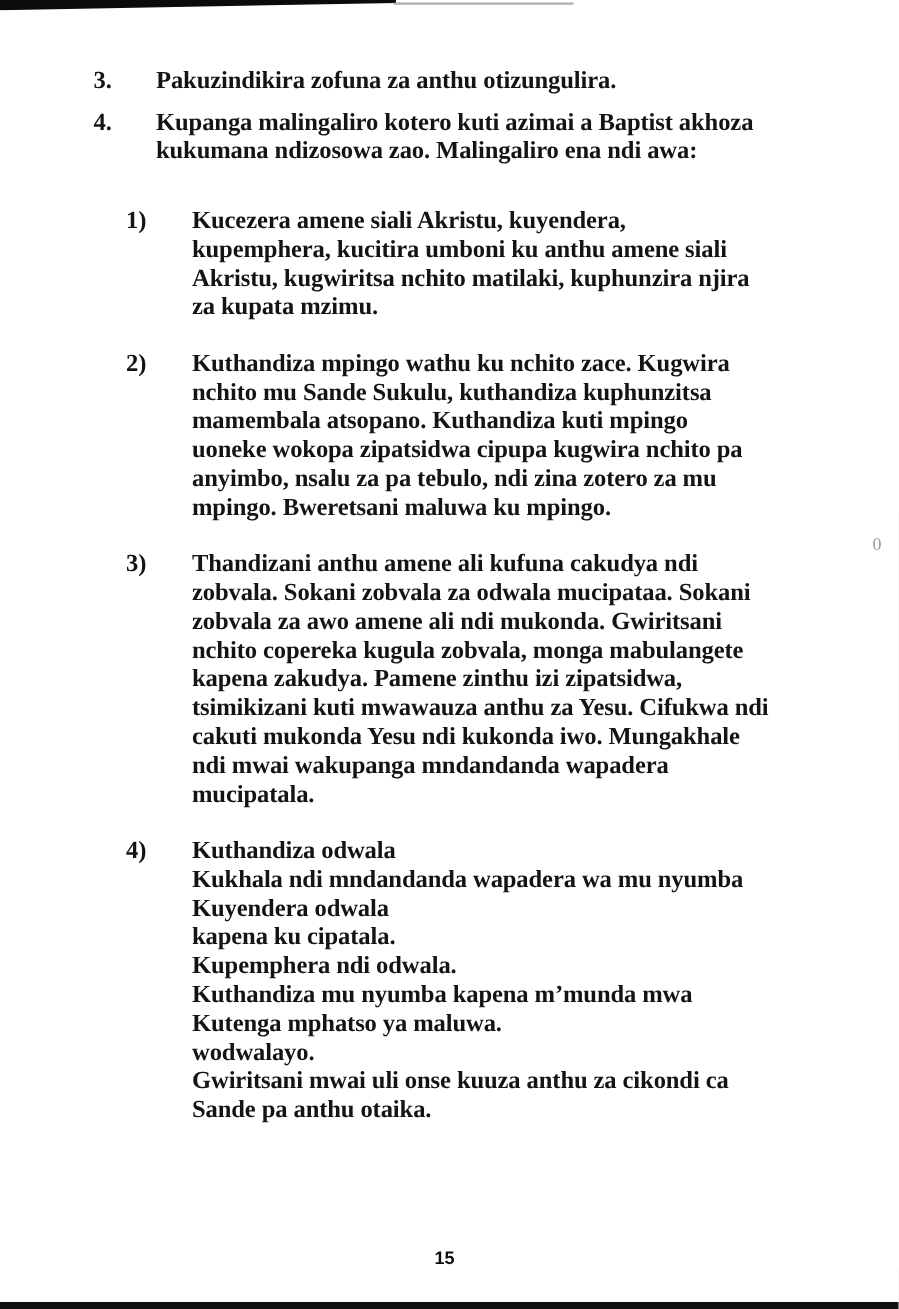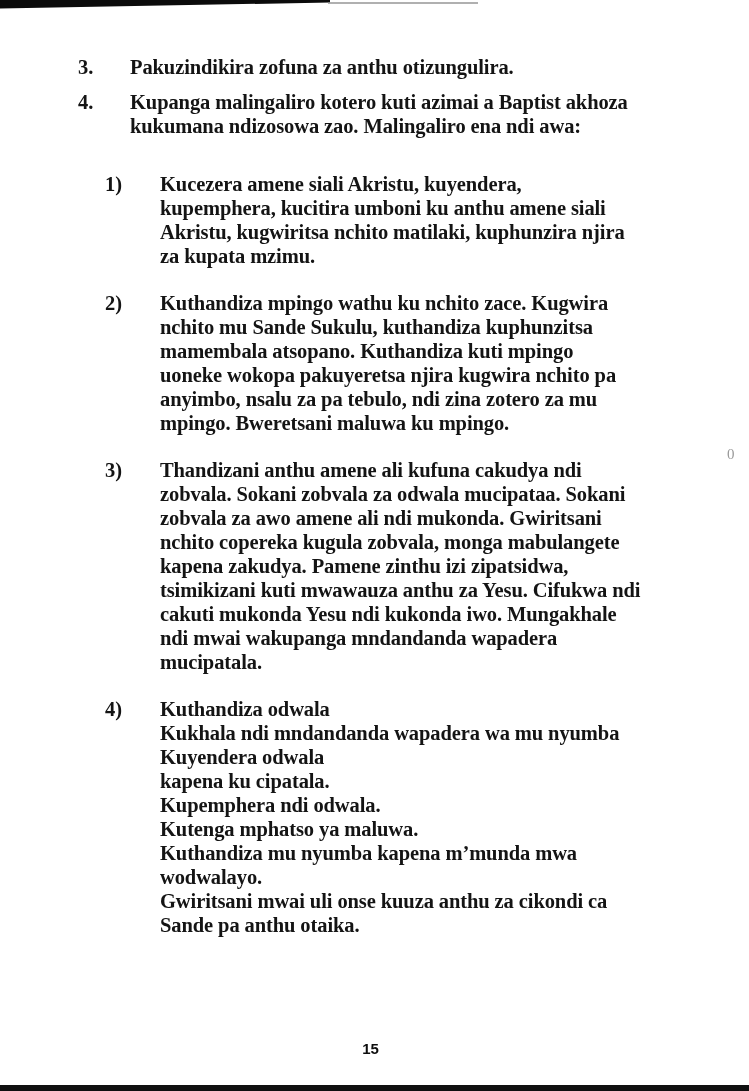--- a/index.html
+++ b/index.html
@@ -103,21 +103,21 @@
             <div class="line">Akristu, kugwiritsa nchito matilaki, kuphunzira njira</div>
             <div class="line">za kupata mzimu.</div>
           </div>
         </div>
         <div class="item item-sub">
           <span class="marker">2)</span>
           <div class="item-body">
             <div class="line">Kuthandiza mpingo wathu ku nchito zace. Kugwira</div>
             <div class="line">nchito mu Sande Sukulu, kuthandiza kuphunzitsa</div>
             <div class="line">mamembala atsopano. Kuthandiza kuti mpingo</div>
-            <div class="line">uoneke wokopa pakuyeretsa njira kugwira nchito pa</div>
+            <div class="line">uoneke wokopa zipatsidwa cipupa kugwira nchito pa</div>
             <div class="line">anyimbo, nsalu za pa tebulo, ndi zina zotero za mu</div>
             <div class="line">mpingo. Bweretsani maluwa ku mpingo.</div>
           </div>
         </div>
         <div class="item item-sub">
           <span class="marker">3)</span>
           <div class="item-body">
             <div class="line">Thandizani anthu amene ali kufuna cakudya ndi</div>
             <div class="line">zobvala. Sokani zobvala za odwala mucipataa. Sokani</div>
             <div class="line">zobvala za awo amene ali ndi mukonda. Gwiritsani</div>
@@ -130,22 +130,22 @@
           </div>
         </div>
         <div class="item item-sub">
           <span class="marker">4)</span>
           <div class="item-body">
             <div class="line">Kuthandiza odwala</div>
             <div class="line">Kukhala ndi mndandanda wapadera wa mu nyumba</div>
             <div class="line">Kuyendera odwala</div>
             <div class="line">kapena ku cipatala.</div>
             <div class="line">Kupemphera ndi odwala.</div>
+            <div class="line">Kuthandiza mu nyumba kapena m’munda mwa</div>
             <div class="line">Kutenga mphatso ya maluwa.</div>
-            <div class="line">Kuthandiza mu nyumba kapena m’munda mwa</div>
             <div class="line">wodwalayo.</div>
             <div class="line">Gwiritsani mwai uli onse kuuza anthu za cikondi ca</div>
             <div class="line">Sande pa anthu otaika.</div>
           </div>
         </div>
       </div>
   </main>
 
   <span class="margin-artifact">0</span>
 

